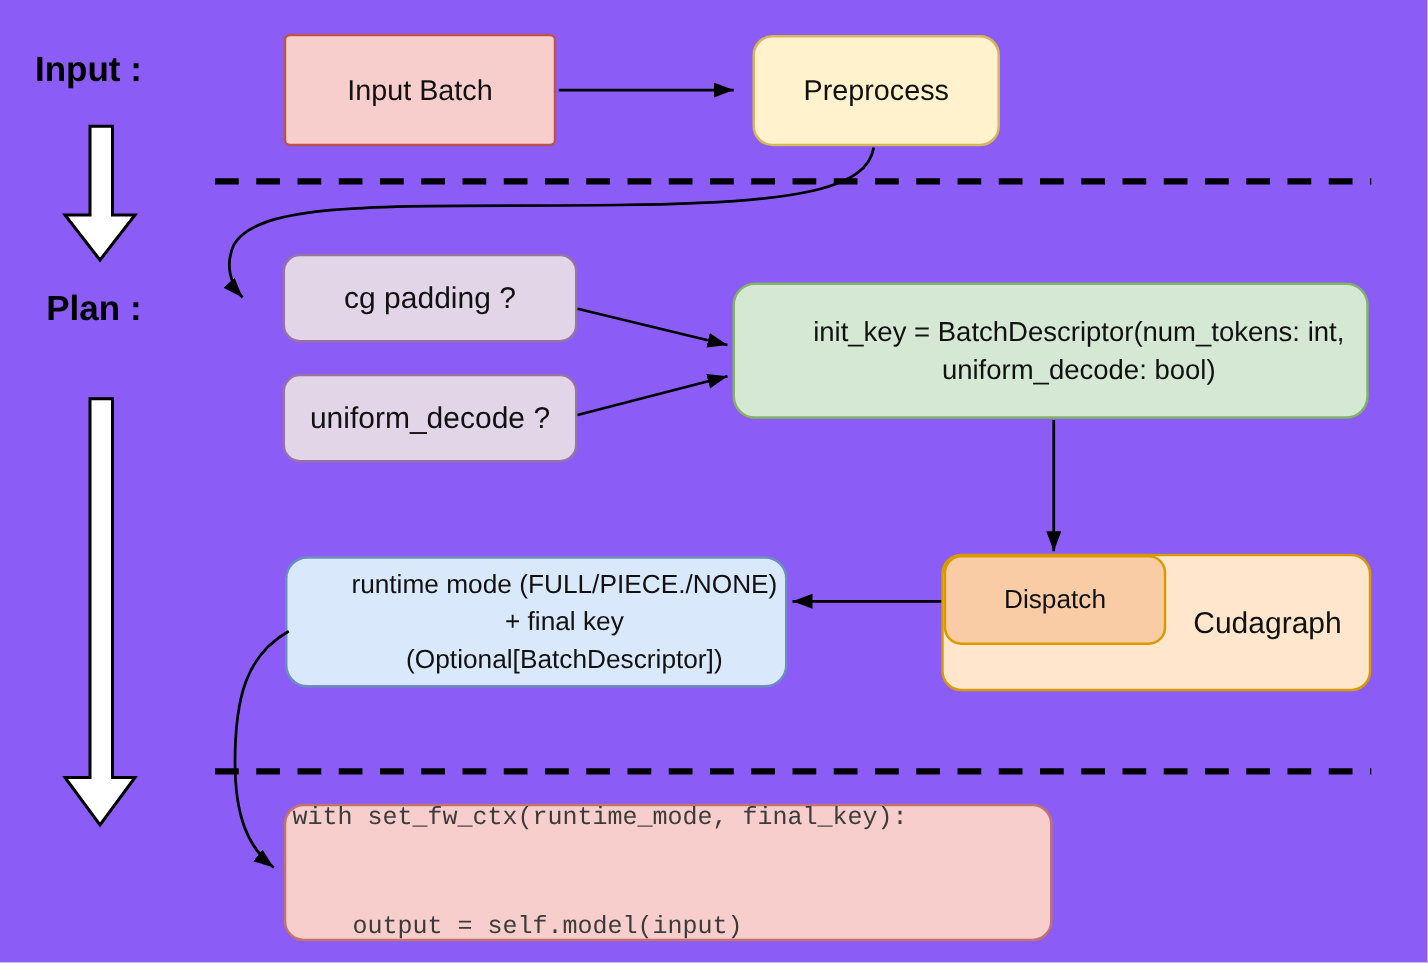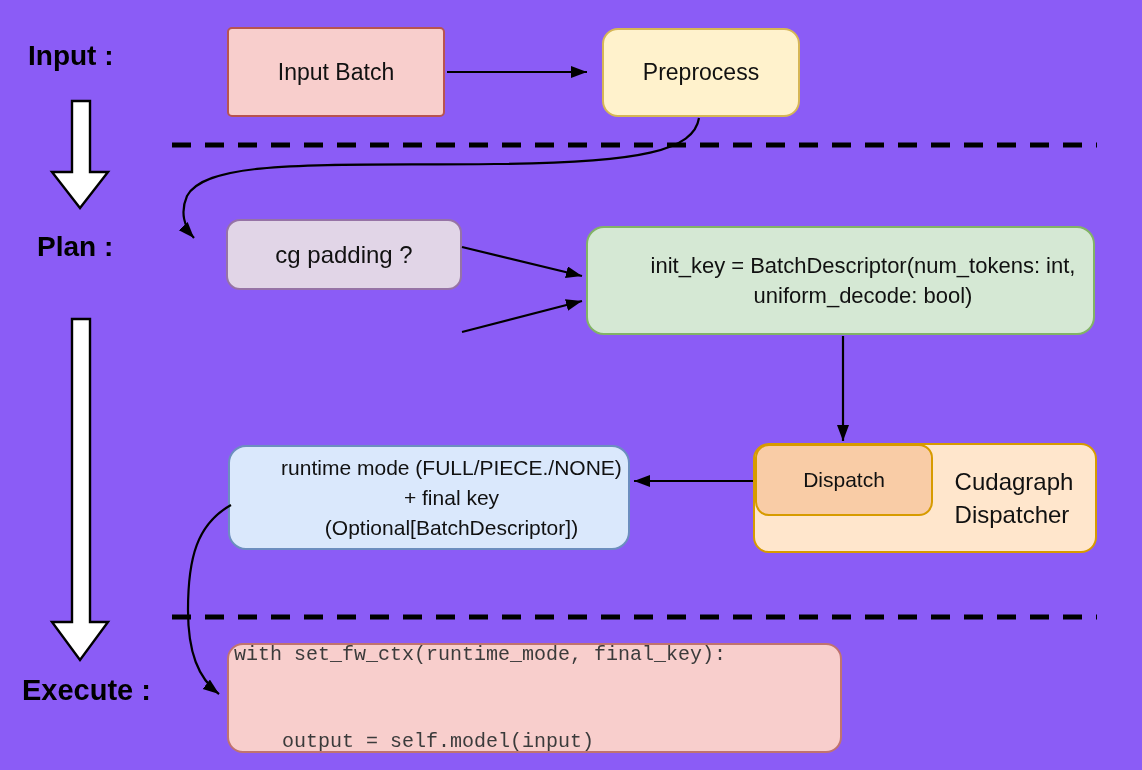--- a/index.html
+++ b/index.html
@@ -58,47 +58,48 @@
     pointer-events:none;
   }
 </style>
 </head>
 <body>
 
 <div id="canvas">
 
   <div class="stage-label" style="left:28px;top:40px;">Input :</div>
   <div class="stage-label" style="left:37px;top:231px;">Plan :</div>
-  <div class="stage-label" style="left:22px;top:674px;font-size:29px;">Execute :</div>
 
   <div class="box red-node fs23" style="left:227px;top:27px;width:218px;height:90px;">
     <span>Input Batch</span>
   </div>
 
   <div class="box yellow-node fs23" style="left:590px;top:28px;width:198px;height:89px;">
     <span>Preprocess</span>
   </div>
 
-  <div class="box purple-node fs24" style="left:226px;top:219px;width:236px;height:71px;">
+  <div class="box purple-node fs24" style="left:226px;top:203px;width:236px;height:71px;">
     <span>cg padding ?</span>
   </div>
 
+  <div class="box purple-node fs24" style="left:226px;top:299px;width:236px;height:71px;">
+    <span>uniform_decode ?</span>
+  </div>
 
   <div class="box green-node fs22" style="left:586px;top:226px;width:509px;height:109px;">
     <div class="lines">
       <div>init_key = BatchDescriptor(num_tokens: int,</div>
       <div>uniform_decode: bool)</div>
     </div>
   </div>
 
   <div class="box orange-outer" style="left:753px;top:443px;width:344px;height:110px;"></div>
   <div class="cud-label">
     <div class="lines">
       <div>Cudagraph</div>
-      <div>Dispatcher</div>
     </div>
   </div>
 
   <div class="box blue-node fs21" style="left:228px;top:445px;width:402px;height:105px;">
     <div class="lines">
       <div>runtime mode (FULL/PIECE./NONE)</div>
       <div>+ final key (Optional[BatchDescriptor])</div>
     </div>
   </div>
 

